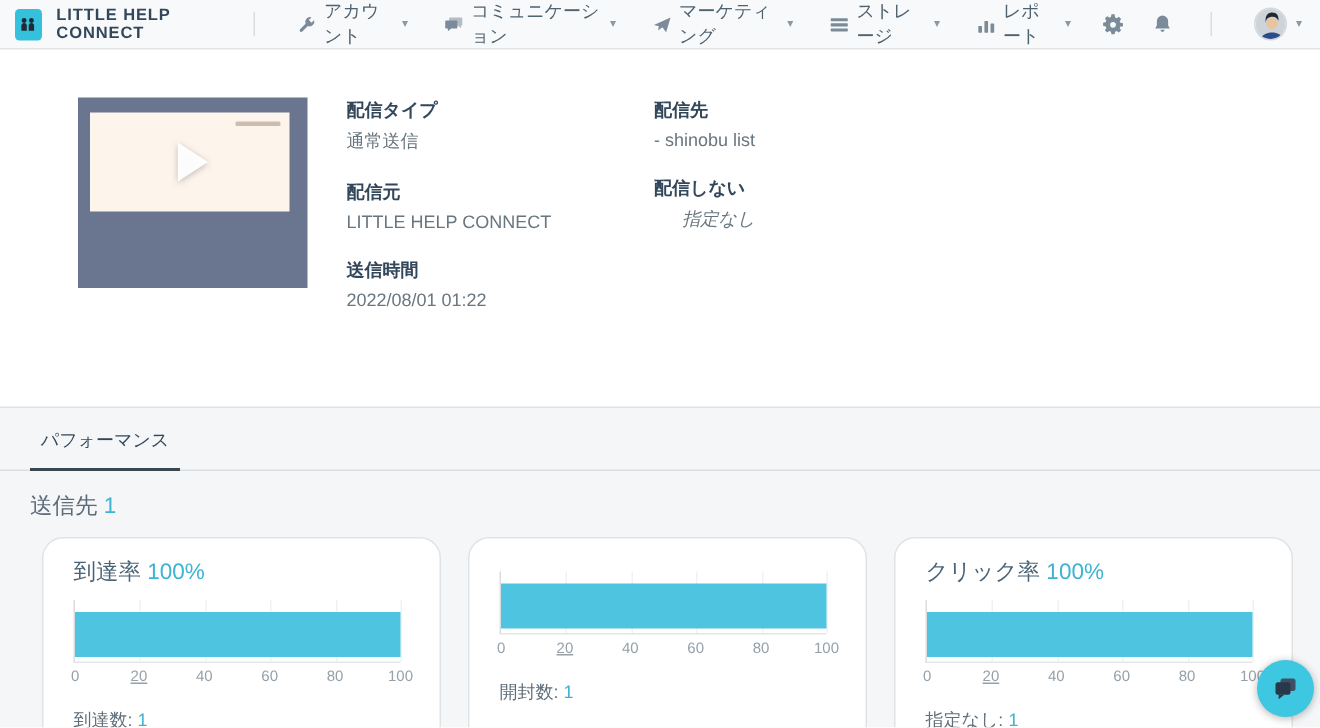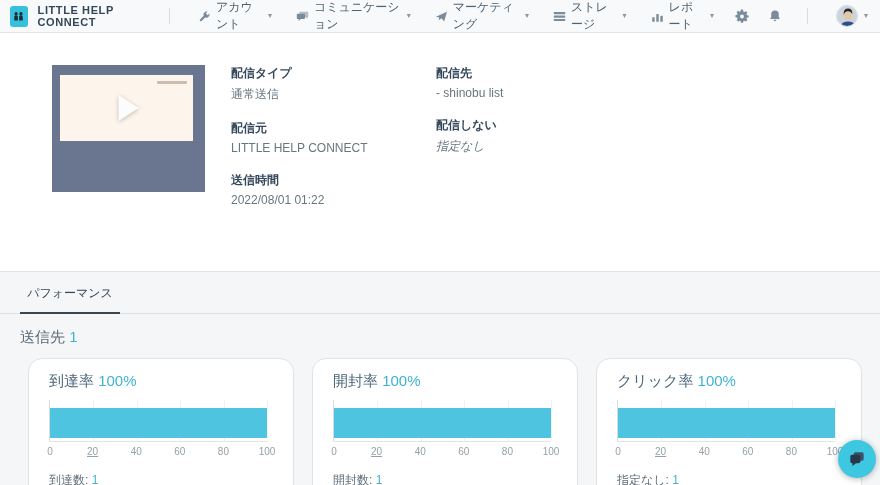--- a/index.html
+++ b/index.html
@@ -27,21 +27,21 @@
   .thumb-inner { position:absolute; left:8px; right:12px; top:10px; height:66px; background:#fdf4ec; }
   .thumb-brandline { position:absolute; right:6px; top:6px; width:30px; height:3px; background:#bcab9a; opacity:.75; border-radius:1px; }
   .play { position:absolute; left:50%; top:50%; transform:translate(-42%,-50%); width:0; height:0;
           border-left:20px solid rgba(255,255,255,.95); border-top:13px solid transparent; border-bottom:13px solid transparent;
           filter:drop-shadow(0 1px 2px rgba(0,0,0,.25)); }
   .sum-col { margin-left:26px; width:205px; }
   .sum-col2 { margin-left:0; width:auto; }
   .field { margin-bottom:17px; }
   .field-label { font-size:12px; font-weight:bold; color:#33475b; margin-bottom:4px; }
   .field-value { font-size:12px; color:#68767f; }
-  .italic { font-style:italic; }
+  .italic { font-style:italic;text-align:right; }
 
   
   .performance { flex:1; background:#f5f6f7; border-top:1px solid #e0e3e5; margin-top:24px; }
   .tabs { display:flex; padding-left:20px; border-bottom:1px solid #dcdfe2; }
   .tab { width:100px; text-align:center; font-size:12px; color:#6a7a87; padding:13px 0 10px; cursor:pointer; }
   .tab.active { color:#33475b; border-bottom:2px solid #3a4650; margin-bottom:-1px; }
   .section-heading { margin:14px 0 11px 20px; font-size:15px; color:#5c6b77; }
   .accent { color:#3fb3d2; }
 
   
@@ -236,24 +236,20 @@
             <span class="tick">100</span>
           </div>
         </div>
         <div class="card-footer">
           <span>到達数:</span>
           <span class="accent">1</span>
         </div>
       </div>
 
       <div class="card">
-        <div class="card-title">
-          <span>開封率</span>
-          <span class="accent">100%</span>
-        </div>
         <div class="chart">
           <div class="plot">
             <div class="grid"></div>
               <div class="grid"></div>
               <div class="grid"></div>
               <div class="grid"></div>
               <div class="grid"></div>
             <div class="bar" style="width: 100%;"></div>
           </div>
           <div class="ticks">

